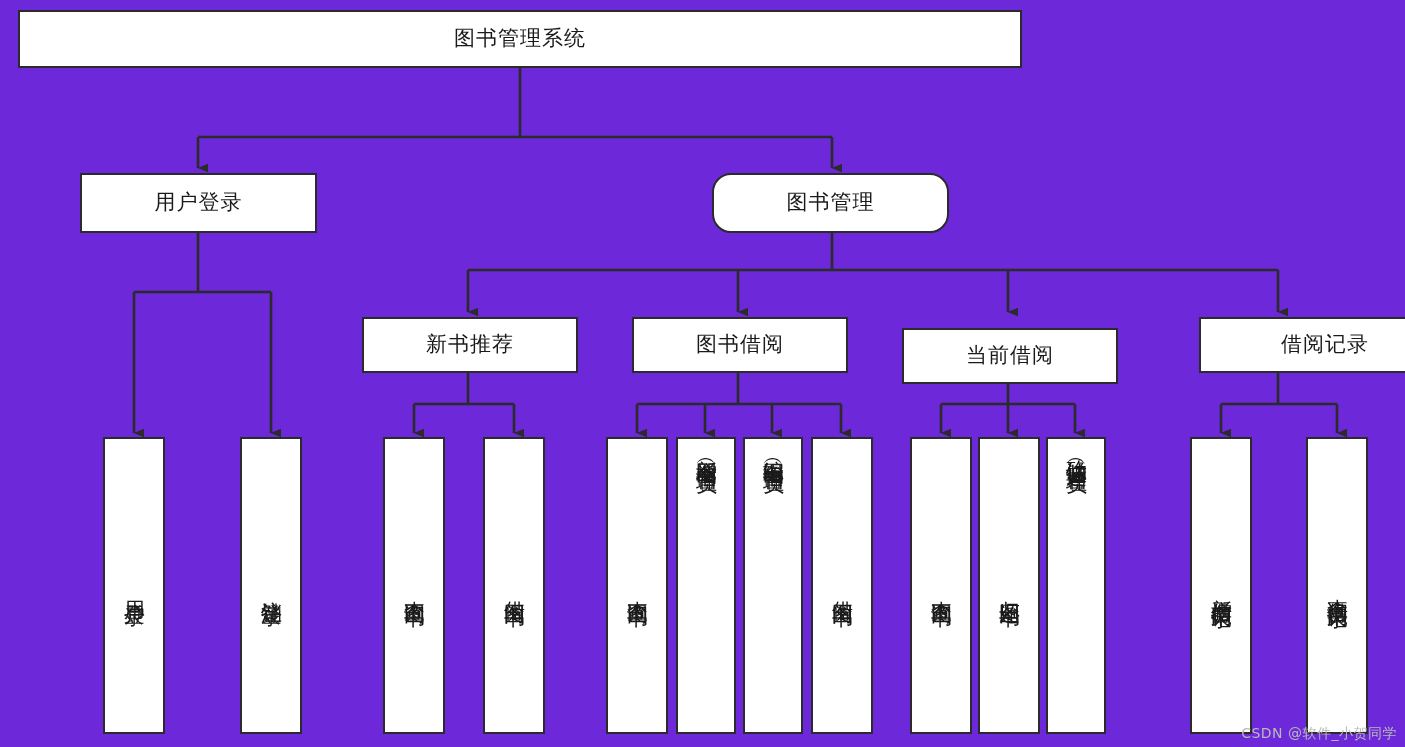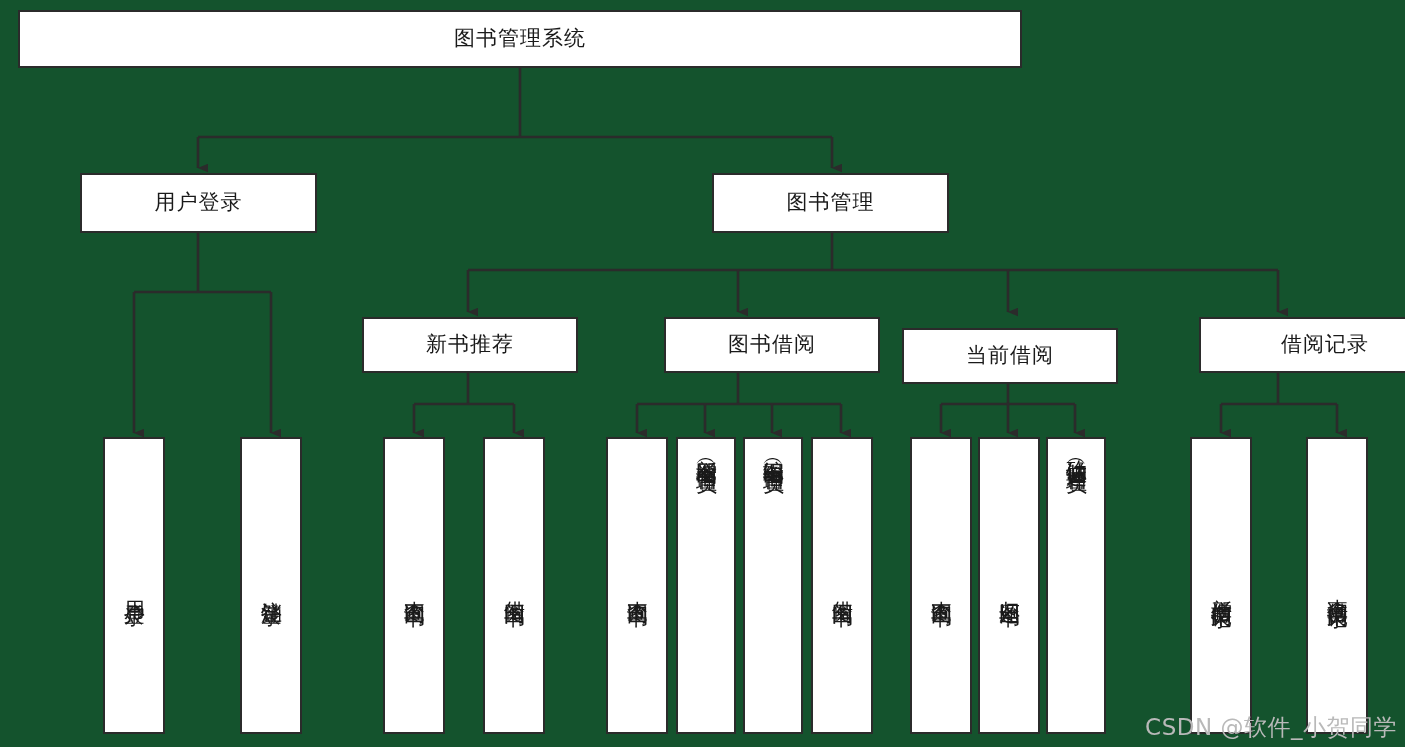--- a/index.html
+++ b/index.html
@@ -11,21 +11,21 @@
   body {
     font-family: "DejaVu Sans", "Liberation Sans", sans-serif;
     width: 1405px;
     height: 747px;
     overflow: hidden;
   }
   #diagram-root {
     position: relative;
     width: 1405px;
     height: 747px;
-    background: #14532d;
+    background: #6d28d9;
   }
   #edge-layer {
     position: absolute;
     left: 0;
     top: 0;
     width: 1405px;
     height: 747px;
   }
   .node {
     position: absolute;
@@ -56,21 +56,21 @@
     white-space: nowrap;
     margin: 0 auto;
   }
   .node-v.v-center {
     align-items: center;
   }
   #watermark {
     position: absolute;
     right: 8px;
     bottom: 4px;
-    font-size: 23px;
+    font-size: 14px;
     color: #b9b9b9;
     letter-spacing: 0.5px;
     white-space: nowrap;
     user-select: none;
   }
 </style>
 </head>
 <body>
 
 <div id="diagram-root">
@@ -127,28 +127,28 @@
     </g>
   </svg>
 
   <div class="node node-h" style="left:18px; top:10px; width:1004px; height:58px;">
     <span class="node-label">图书管理系统</span>
   </div>
 
   <div class="node node-h" style="left:80px; top:173px; width:237px; height:60px;">
     <span class="node-label">用户登录</span>
   </div>
-  <div class="node node-h" style="left:712px; top:173px; width:237px; height:60px;">
+  <div class="node node-h" style="left:712px; top:173px; width:237px; height:60px;border-radius:19px;">
     <span class="node-label">图书管理</span>
   </div>
 
   <div class="node node-h" style="left:362px; top:317px; width:216px; height:56px;justify-content:center;">
     <span class="node-label">新书推荐</span>
   </div>
-  <div class="node node-h" style="left:632px; top:317px; width:216px; height:56px;margin-left:32px;">
+  <div class="node node-h" style="left:632px; top:317px; width:216px; height:56px;">
     <span class="node-label">图书借阅</span>
   </div>
   <div class="node node-h" style="left:902px; top:328px; width:216px; height:56px;">
     <span class="node-label">当前借阅</span>
   </div>
   <div class="node node-h" style="left:1172px; top:317px; width:252px; height:56px;margin-left:27px;">
     <span class="node-label">借阅记录</span>
   </div>
 
   <div class="node node-v v-center" style="left:103px; top:437px; width:62px; height:297px;">

